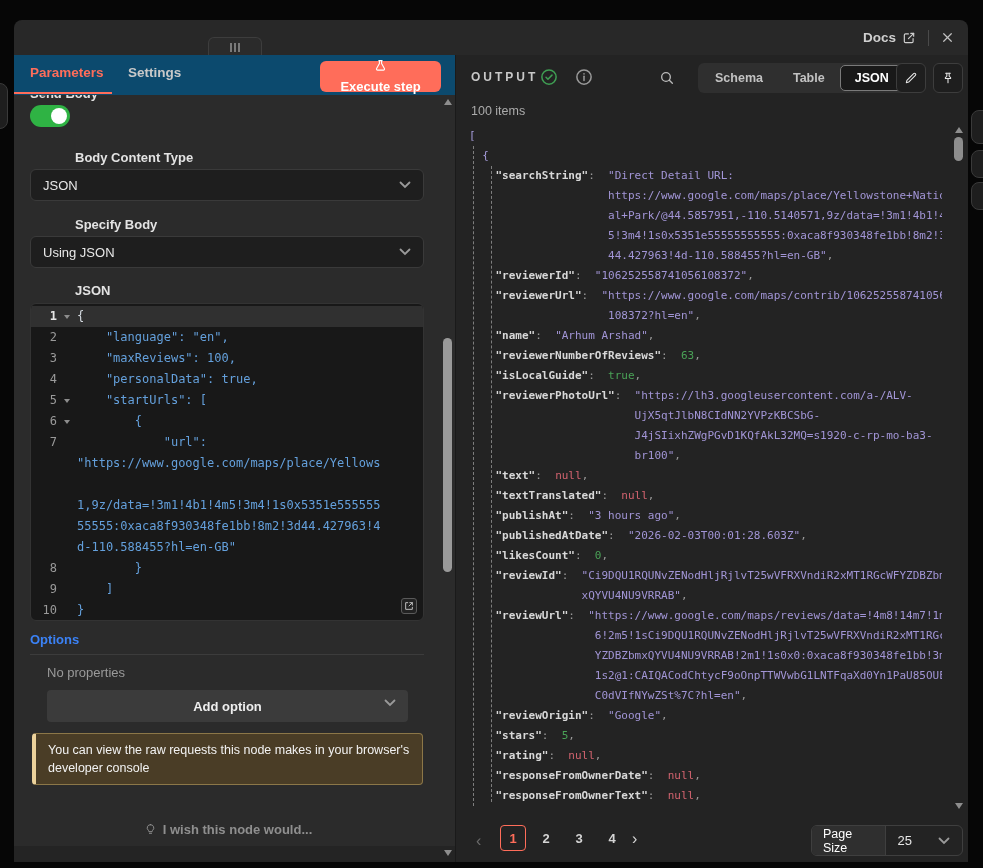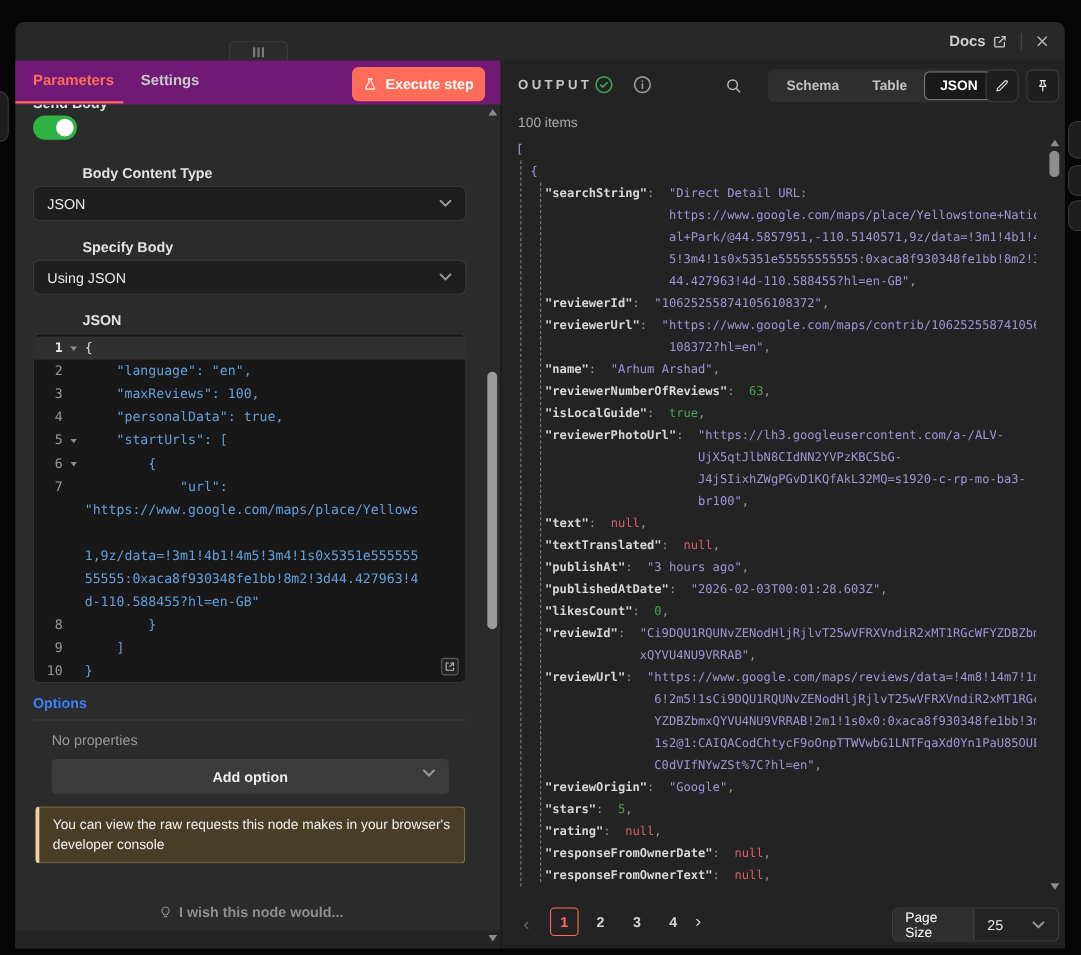--- a/index.html
+++ b/index.html
@@ -22,28 +22,28 @@
   .hdr-sep{width:1px;height:16px;background:#4a4a4a;}
   .close-x{color:#c2c2c2;font-size:15px;cursor:pointer;display:flex;align-items:center;}
   .drag-tab{position:absolute;left:194px;top:17px;width:54px;height:19px;background:#2b2b2b;
             border:1px solid #3d3d3d;border-bottom:none;border-radius:6px 6px 0 0;
             display:flex;align-items:center;justify-content:center;gap:2.5px;}
   .drag-tab i{width:1.5px;height:9px;background:#7a7a7a;display:block;}
 
   .panes{position:absolute;left:0;top:35px;width:954px;height:807px;display:flex;}
   
   .left-pane{position:relative;width:441px;height:807px;background:#2b2b2b;border-radius:0;}
-  .tabs-row{position:absolute;left:0;top:0;width:100%;height:40px;background:#701a75;z-index:3;}
+  .tabs-row{position:absolute;left:0;top:0;width:100%;height:40px;background:#0c4a6e;z-index:3;}
   .tab{position:absolute;top:10px;font-size:13.5px;font-weight:600;cursor:pointer;}
   .tab-params{left:16px;color:var(--accent);}
   .tab-settings{left:114px;color:#c9c9c9;}
   .tab-underline{position:absolute;left:0;top:37px;width:98px;height:2px;background:var(--accent);}
   .exec-btn{position:absolute;left:306px;top:6px;width:121px;height:31px;background:var(--accent);
             border-radius:6px;display:flex;align-items:center;justify-content:center;gap:7px;
-            color:#fff;font-size:13px;font-weight:600;cursor:pointer;}
+            color:#fff;font-size:13px;font-weight:600;cursor:pointer;flex-direction:column;}
   .clipped-label{position:absolute;left:16px;top:40px;height:7px;overflow:hidden;}
   .clipped-label span{display:block;margin-top:-9px;font-size:13px;font-weight:600;color:#e3e3e3;}
   .toggle{position:absolute;left:16px;top:50px;width:40px;height:22px;border-radius:11px;
           background:var(--toggle-on);cursor:pointer;}
   .toggle .knob{position:absolute;right:3px;top:3px;width:16px;height:16px;border-radius:50%;background:#fff;}
   .fld-label{position:absolute;left:13px;font-size:13px;font-weight:600;color:#e3e3e3;margin-left:48px;}
   .select{position:absolute;left:16px;width:394px;height:32px;background:#1e1e1e;border:1px solid #3a3a3a;
           border-radius:6px;display:flex;align-items:center;padding:0 12px;font-size:13px;color:#e8e8e8;cursor:pointer;}
   .select .chev{margin-left:auto;}
   

